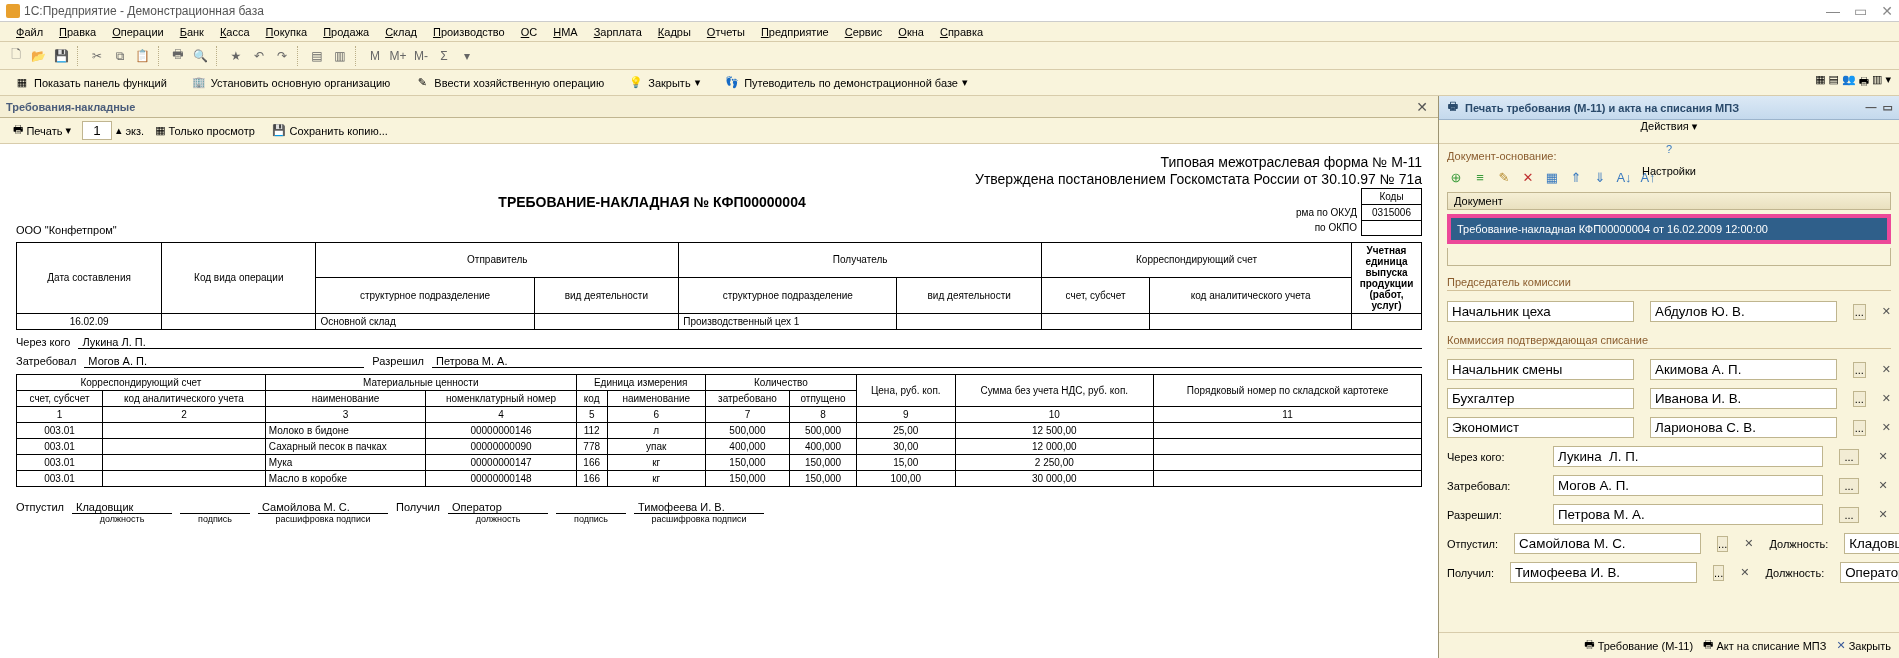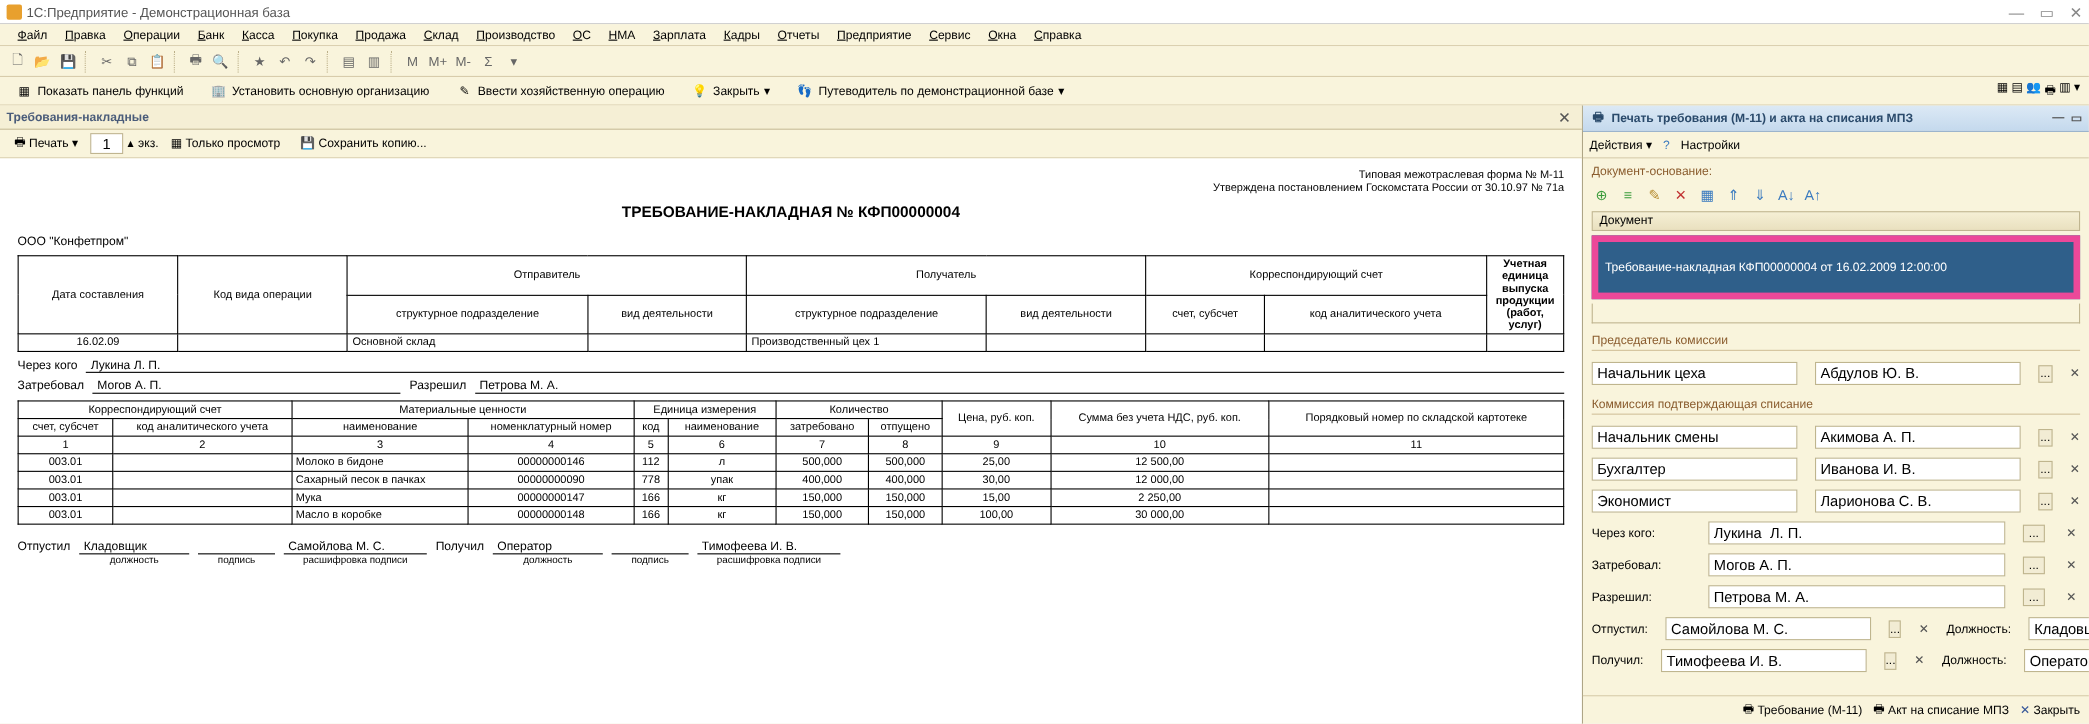--- a/index.html
+++ b/index.html
@@ -69,31 +69,31 @@
 .items-table td, .items-table th { border:1px solid #000; padding:2px 3px; font-size:10px; text-align:center; }
 .items-table th { font-weight:normal; }
 .items-table .left { text-align:left; }
 .items-table .right { text-align:center; }
 
 
 .rp-title { height:24px; background:linear-gradient(#dce9f5,#c4d9ed); border-bottom:1px solid #9cb4cc; display:flex; align-items:center; padding:0 6px; color:#2a4a6b; font-weight:bold; }
 .rp-title .ricon { width:16px; height:16px; margin-right:4px; display:inline-flex; align-items:center; justify-content:center; }
 .rp-title .wins { margin-left:auto; display:flex; gap:6px; color:#555; cursor:pointer; }
 
-.rp-toolbar { height:24px; display:flex; align-items:center; padding:0 6px; gap:10px; border-bottom:1px solid #d8ccab; }
+.rp-toolbar { height:24px; display:flex; align-items:center; padding:0 6px; gap:10px; border-bottom:1px solid #d8ccab;flex-direction:column; }
 .rp-toolbar .act { cursor:pointer; }
 
 .rp-body { padding:6px 8px; display:flex; flex-direction:column; gap:4px; }
 .rp-section-label { color:#8a5c2e; font-size:11px; }
 
 .rp-icon-row { display:flex; gap:6px; margin:2px 0; }
 .rp-icon-row .ib { width:18px; height:18px; display:flex; align-items:center; justify-content:center; cursor:pointer; font-size:13px; }
 
 .rp-grid-head { background:linear-gradient(#f5efd5,#e9e0bf); border:1px solid #c0b590; padding:2px 6px; }
-.rp-grid-row { background:#2f5f8a; color:#fff; padding:17px 6px; border:6px solid #ec4899; }
+.rp-grid-row { background:#2f5f8a; color:#fff; padding:5px 6px; border:4px solid #ec4899; }
 .rp-grid-empty { border:1px solid #c0b590; border-top:none; height:18px; }
 
 .rp-title-inline { color:#8a5c2e; border-bottom:1px solid #d2c19a; padding-bottom:2px; margin:6px 0 4px; }
 
 .rp-row { display:flex; align-items:center; gap:16px; margin:2px 0; }
 .rp-row .lbl { width:90px; }
 .rp-row input { flex:1; border:1px solid #bfb58e; padding:2px 4px; background:#fff; }
 .rp-row .dots { width:20px; border:1px solid #bfb58e; background:#f2ecd4; text-align:center; cursor:pointer; padding:1px 0; }
 .rp-row .x { width:16px; text-align:center; cursor:pointer; color:#555; }
 .rp-row .pos-lbl { width:70px; }
@@ -221,26 +221,42 @@
           <span>▦</span>
           <span>Только просмотр</span>
         </div>
         <div class="dbtn">
           <span>💾</span>
           <span>Сохранить копию...</span>
         </div>
       </div>
 
       <div class="doc-body">
-        <div style="float:right; text-align:right; font-size:10px; line-height:1.2;">
+        <div style="float:right; text-align:right; font-size:14px; line-height:1.2;">
           <div>Типовая межотраслевая форма № М-11</div>
           <div>Утверждена постановлением Госкомстата России от 30.10.97 № 71а</div>
         </div>
         <div style="clear:both;"></div>
 
+        <table class="codes-table">
+          <tbody>
+              <tr>
+                <td class="lbl"></td>
+                <td>Коды</td>
+              </tr>
+          <tr>
+                <td class="lbl">рма по ОКУД</td>
+                <td>0315006</td>
+              </tr>
+          <tr>
+                <td class="lbl">по ОКПО</td>
+                <td></td>
+              </tr>
+        </tbody>
+          </table>
 
         <div class="doc-title">ТРЕБОВАНИЕ-НАКЛАДНАЯ № КФП00000004</div>
         <div style="margin-bottom:6px;">ООО "Конфетпром"</div>
 
         <table class="big-table">
           <tbody>
               <tr>
             <th rowspan="2">Дата составления</th>
             <th rowspan="2">Код вида операции</th>
             <th colspan="2">Отправитель</th>

